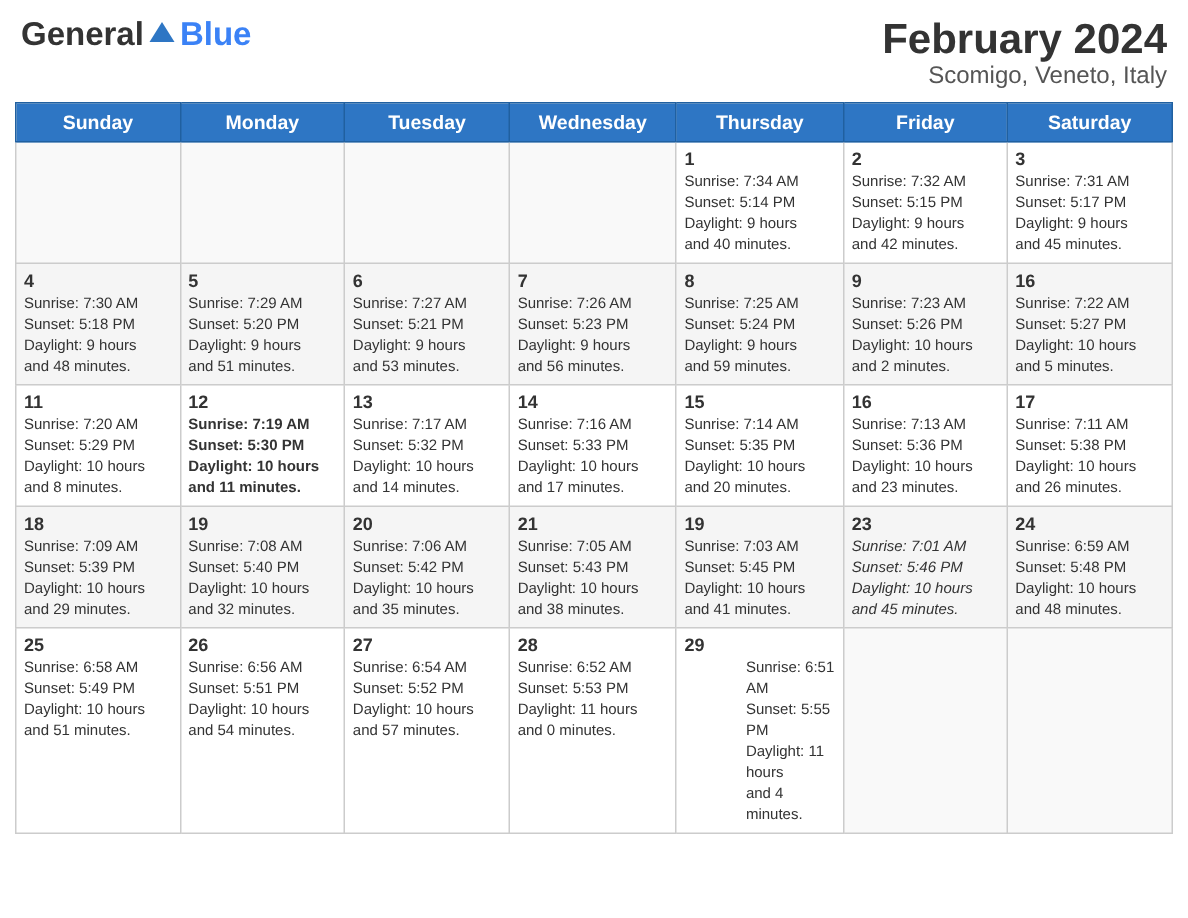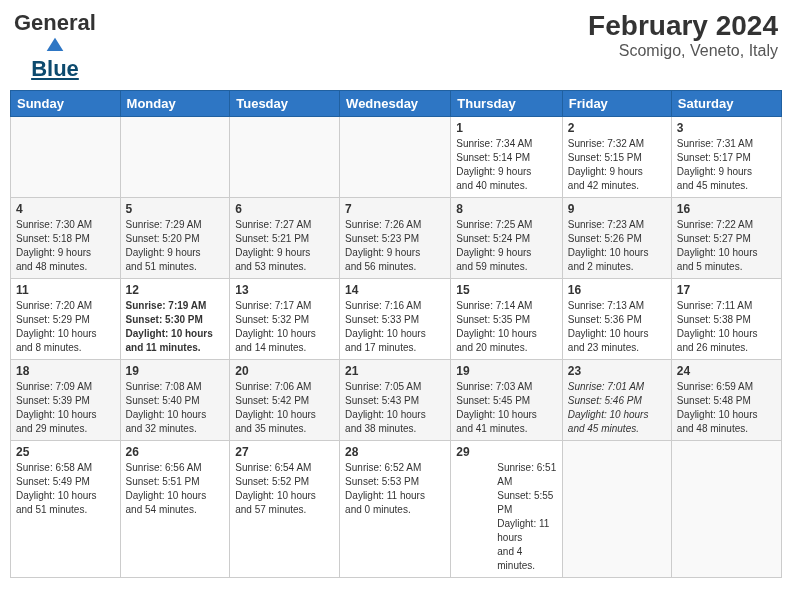--- a/index.html
+++ b/index.html
@@ -21,24 +21,23 @@
       display: flex;
       flex-direction: column;
       align-items: flex-start;
     }
     .logo-text {
       display: flex;
       align-items: center;
       font-size: 22px;
       font-weight: bold;
       color: #333;
-      flex-direction: column;
     }
     .logo-general { color: #333; }
-    .logo-blue { color: #0c4a6e; text-decoration: underline; }
+    .logo-blue { color: #3b82f6; }
     .logo-icon {
       width: 20px;
       height: 20px;
       margin-left: 2px;
       margin-right: 2px;
     }
     .title-section {
       text-align: right;
     }
     .month-title {
@@ -51,21 +50,21 @@
       color: #555;
     }
     .calendar {
       width: 100%;
       border-collapse: collapse;
       border: 1px solid #ccc;
     }
     .calendar th {
       background-color: #2e76c4;
       color: white;
-      text-align: left;
+      text-align: center;
       padding: 5px 6px;
       font-size: 13px;
       border: 1px solid #2060a0;
     }
     .calendar td {
       vertical-align: top;
       border: 1px solid #ccc;
       padding: 4px 5px;
       font-size: 10.5px;
       color: #333;

